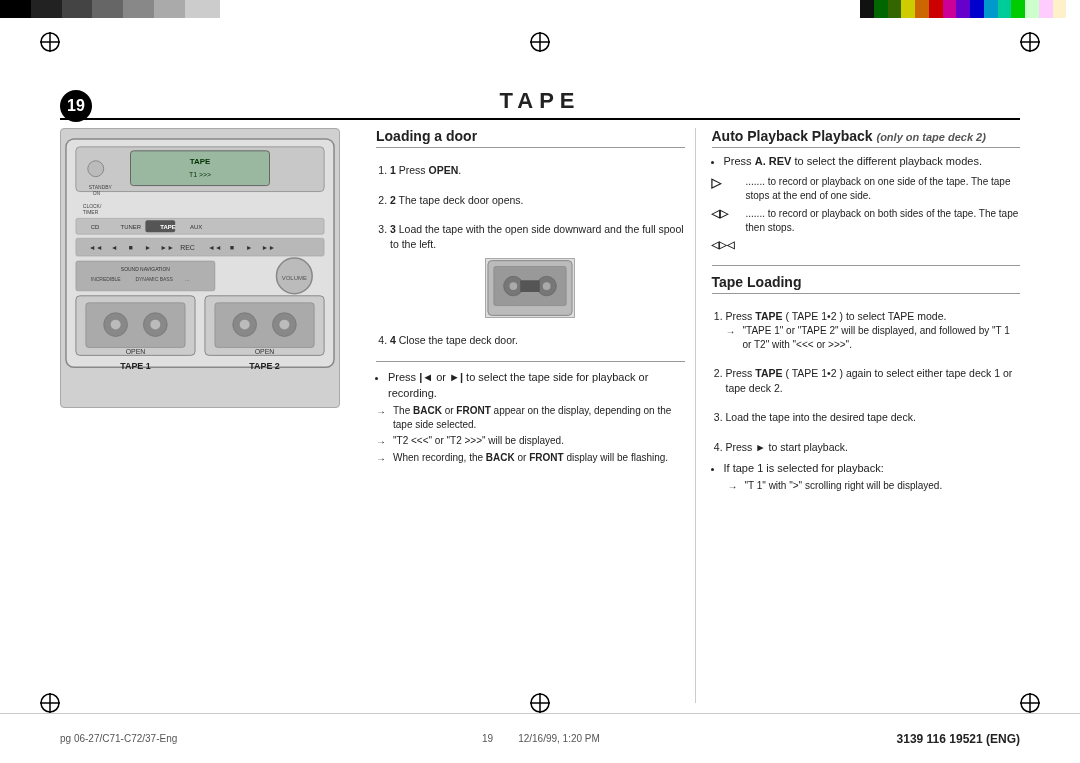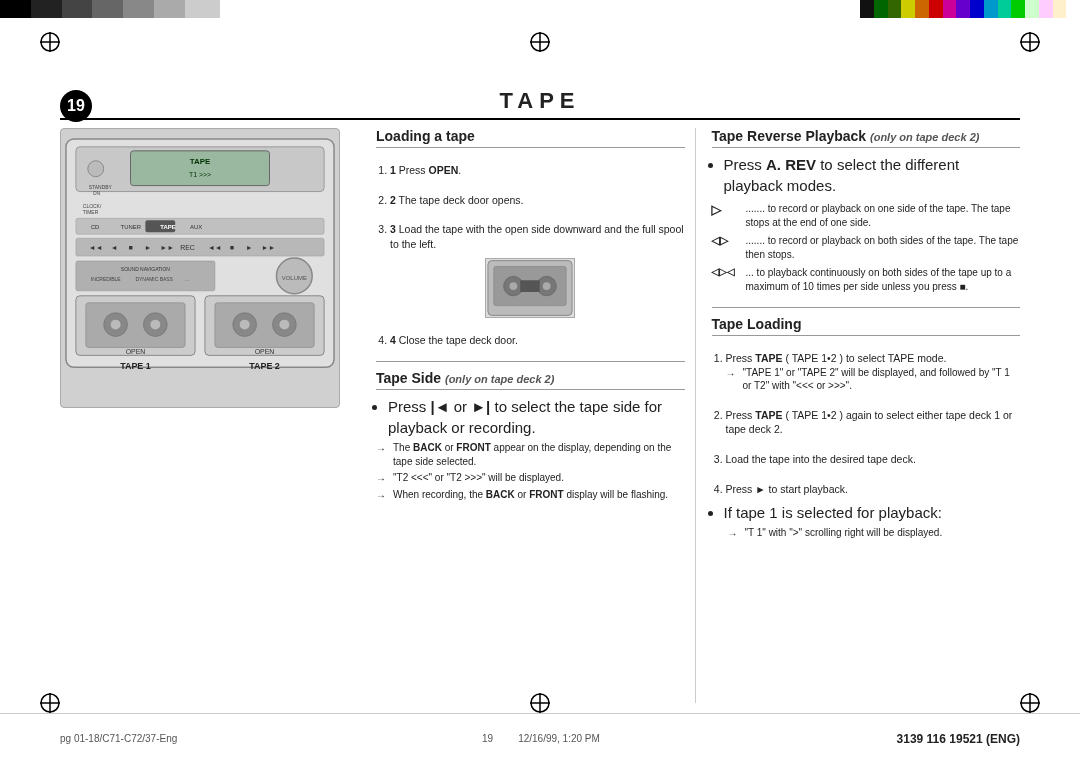--- a/index.html
+++ b/index.html
@@ -156,21 +156,21 @@
       font-weight: bold;
     }
 
     ul.bullets {
       padding-left: 12px;
       list-style: disc;
     }
     ul.bullets li {
       margin-bottom: 3px;
       line-height: 1.4;
-      font-size: 15px;
+      font-size: 11px;
     }
     ul.bullets li strong {
       font-weight: bold;
     }
 
     .arrow-item {
       display: flex;
       margin-bottom: 3px;
       font-size: 10px;
       line-height: 1.35;
@@ -391,21 +391,21 @@
         <text x="205" y="242" text-anchor="middle" font-size="9" fill="#222" font-weight="bold">TAPE 2</text>
       </svg>
     </div>
   </div>
 
   <div class="right-cols">
 
     <div class="mid-col">
 
       <div class="section-block">
-        <div class="section-heading">Loading a tape</div>
+        <div class="section-heading">Loading a door</div>
         <ol class="steps">
           <li><span class="step-num">1</span> Press <strong>OPEN</strong>.</li>
           <li><span class="step-num">2</span> The tape deck door opens.</li>
           <li><span class="step-num">3</span> Load the tape with the open side downward and the full spool to the left.</li>
         </ol>
 
         <div style="width:90px; height:60px; border:1px solid #aaa; background:#ddd; margin: 4px auto 6px auto; display:flex; align-items:center; justify-content:center;">
           <svg viewBox="0 0 90 60" width="90" height="60">
             <rect x="2" y="2" width="86" height="56" rx="4" fill="#bbb" stroke="#888" stroke-width="1"></rect>
             <rect x="8" y="8" width="74" height="40" rx="2" fill="#999" stroke="#777" stroke-width="0.5"></rect>
@@ -417,24 +417,20 @@
           </svg>
         </div>
         <ol class="steps" start="4">
           <li><span class="step-num">4</span> Close the tape deck door.</li>
         </ol>
       </div>
 
       <div class="col-divider"></div>
 
       <div class="section-block">
-        <div class="section-heading">
-          <span>Tape Side</span>
-          <span class="section-heading-sm">(only on tape deck 2)</span>
-        </div>
         <ul class="bullets">
           <li>Press <strong>|◄</strong> or <strong>►|</strong> to select the tape side for playback or recording.</li>
         </ul>
         <div class="arrow-item">
           <span class="arrow-sym">→</span>
           <span>The <strong>BACK</strong> or <strong>FRONT</strong> appear on the display, depending on the tape side selected.</span>
         </div>
         <div class="arrow-item">
           <span class="arrow-sym">→</span>
           <span>"T2  &lt;&lt;&lt;" or "T2  &gt;&gt;&gt;" will be displayed.</span>
@@ -443,38 +439,37 @@
           <span class="arrow-sym">→</span>
           <span>When recording, the <strong>BACK</strong> or <strong>FRONT</strong> display will be flashing.</span>
         </div>
       </div>
     </div>
 
     <div class="right-col">
 
       <div class="section-block">
         <div class="section-heading">
-          <span>Tape Reverse Playback</span>
+          <span>Auto Playback Playback</span>
           <span class="section-heading-sm">(only on tape deck 2)</span>
         </div>
         <ul class="bullets">
           <li>Press <strong>A. REV</strong> to select the different playback modes.</li>
         </ul>
         <div style="margin-top:6px;">
           <div class="ar-symbol-block">
             <span class="ar-symbol">▷</span>
             <span class="ar-text">....... to record or playback on one side of the tape. The tape stops at the end of one side.</span>
           </div>
           <div class="ar-symbol-block">
             <span class="ar-symbol" style="font-size:11px;">◁▷</span>
             <span class="ar-text">....... to record or playback on both sides of the tape. The tape then stops.</span>
           </div>
           <div class="ar-symbol-block">
             <span class="ar-symbol" style="font-size:10px;">◁▷◁</span>
-            <span class="ar-text">... to playback continuously on both sides of the tape up to a maximum of 10 times per side unless you press <strong>■</strong>.</span>
           </div>
         </div>
       </div>
 
       <div class="col-divider"></div>
 
       <div class="section-block">
         <div class="section-heading">Tape Loading</div>
         <ol class="steps">
           <li>
@@ -495,19 +490,19 @@
           <span class="arrow-sym">→</span>
           <span>"T 1" with "&gt;" scrolling right will be displayed.</span>
         </div>
       </div>
     </div>
 
   </div>
 </div>
 
 <div class="bottom-bar">
-  <span class="bottom-left">pg 01-18/C71-C72/37-Eng</span>
+  <span class="bottom-left">pg 06-27/C71-C72/37-Eng</span>
   <span class="bottom-center">
     <span>19</span>&nbsp;&nbsp;&nbsp;&nbsp;&nbsp;&nbsp;&nbsp;&nbsp;
     <span>12/16/99, 1:20 PM</span>
   </span>
   <span class="bottom-right">3139 116 19521 (ENG)</span>
 </div>
 
 </body></html>

